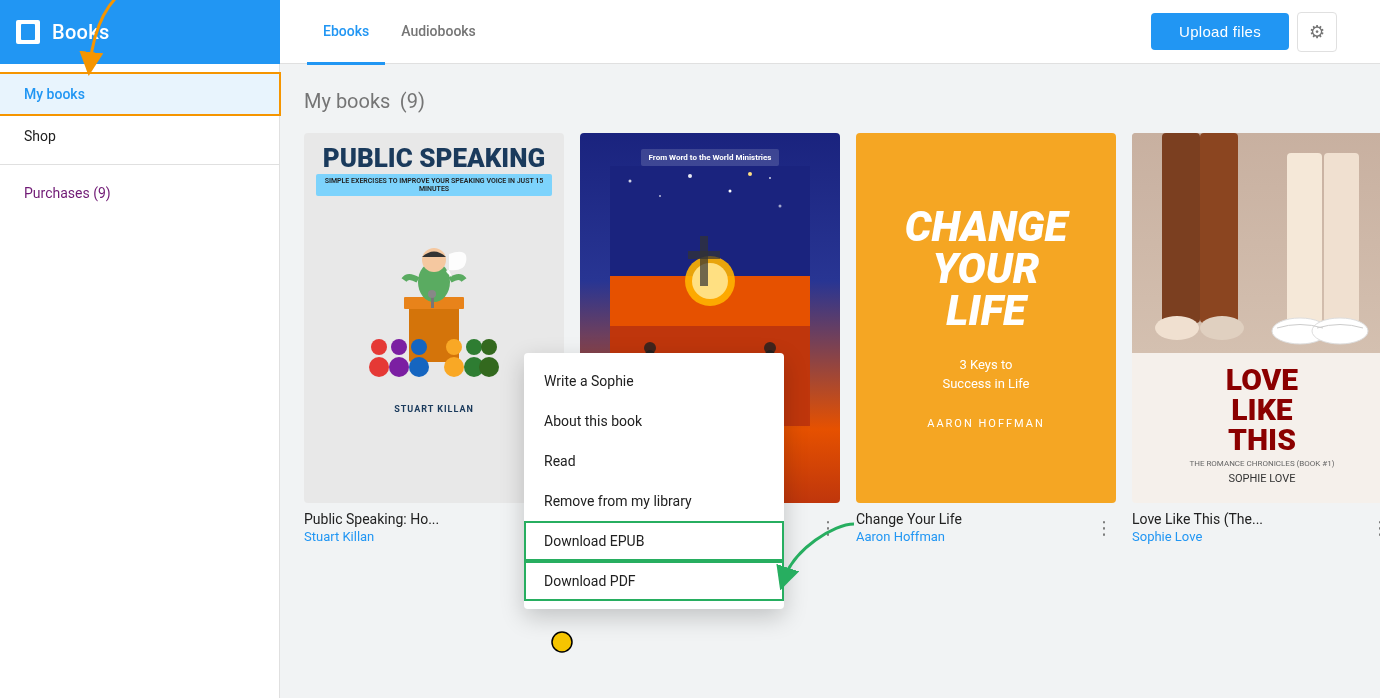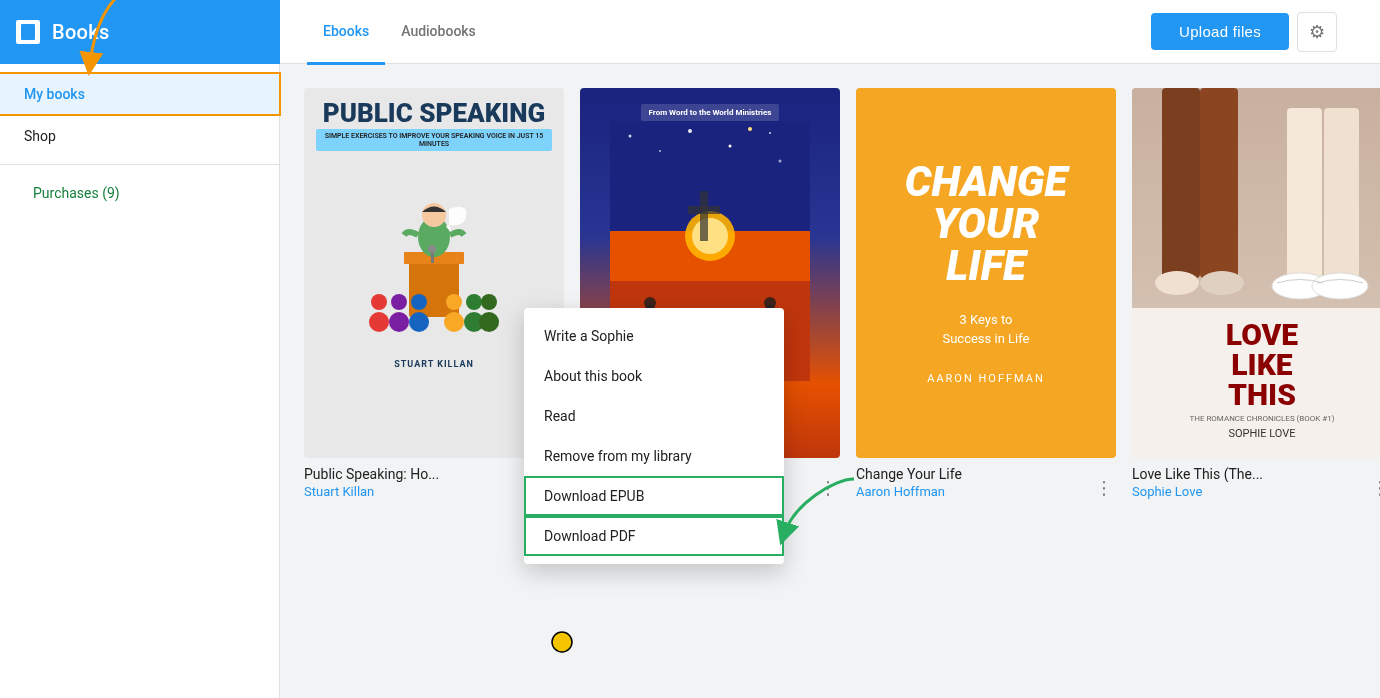--- a/index.html
+++ b/index.html
@@ -137,24 +137,24 @@
       border: 2px solid #f59500;
       border-left: none;
       border-right: none;
     }
     .sidebar-divider {
       height: 1px;
       background: #e0e0e0;
       margin: 8px 0;
     }
     .sidebar-item-secondary {
-      padding: 12px 33px;
+      padding: 12px 24px;
       font-size: 14px;
       cursor: pointer;
-      color: #15803d;
+      color: #701a75;
     }
 
     
     .main-content {
       flex: 1;
       padding: 24px 24px;
       overflow-y: auto;
       position: relative;
     }
     .page-title {
@@ -280,21 +280,21 @@
     }
     .cover-love-text .author {
       font-size: 11px;
       color: #333;
       margin-top: 4px;
     }
 
     .book-info {
       padding: 8px 0 0;
       display: flex;
-      align-items: flex-end;
+      align-items: center;
       justify-content: space-between;
     }
     .book-title {
       font-size: 14px;
       color: #212121;
       font-weight: 400;
       flex: 1;
       white-space: nowrap;
       overflow: hidden;
       text-overflow: ellipsis;
@@ -391,20 +391,24 @@
     <div class="sidebar-item">
       <span>Shop</span>
     </div>
     <div class="sidebar-divider"></div>
     <div class="sidebar-item-secondary">
       <span>Purchases (9)</span>
     </div>
   </div>
 
   <div class="main-content">
+    <div class="page-title">
+      <span>My books</span>
+      <span style="color:#757575;font-size:20px;font-weight:400;margin-left:4px;">(9)</span>
+    </div>
 
     <div class="books-grid">
 
       <div class="book-card" style="position:relative;">
         <div class="book-cover cover-public-speaking">
 
           <div style="font-size:26px;font-weight:900;text-transform:uppercase;color:#1a3a5c;text-align:center;line-height:1.05;margin-bottom:2px;">
             <div>PUBLIC SPEAKING</div>
           </div>
           <div style="font-size:7px;text-align:center;color:#222;background:#7dd3fc;padding:3px 6px;margin-bottom:6px;border-radius:2px;font-weight:600;">SIMPLE EXERCISES TO IMPROVE YOUR SPEAKING VOICE IN JUST 15 MINUTES</div>

